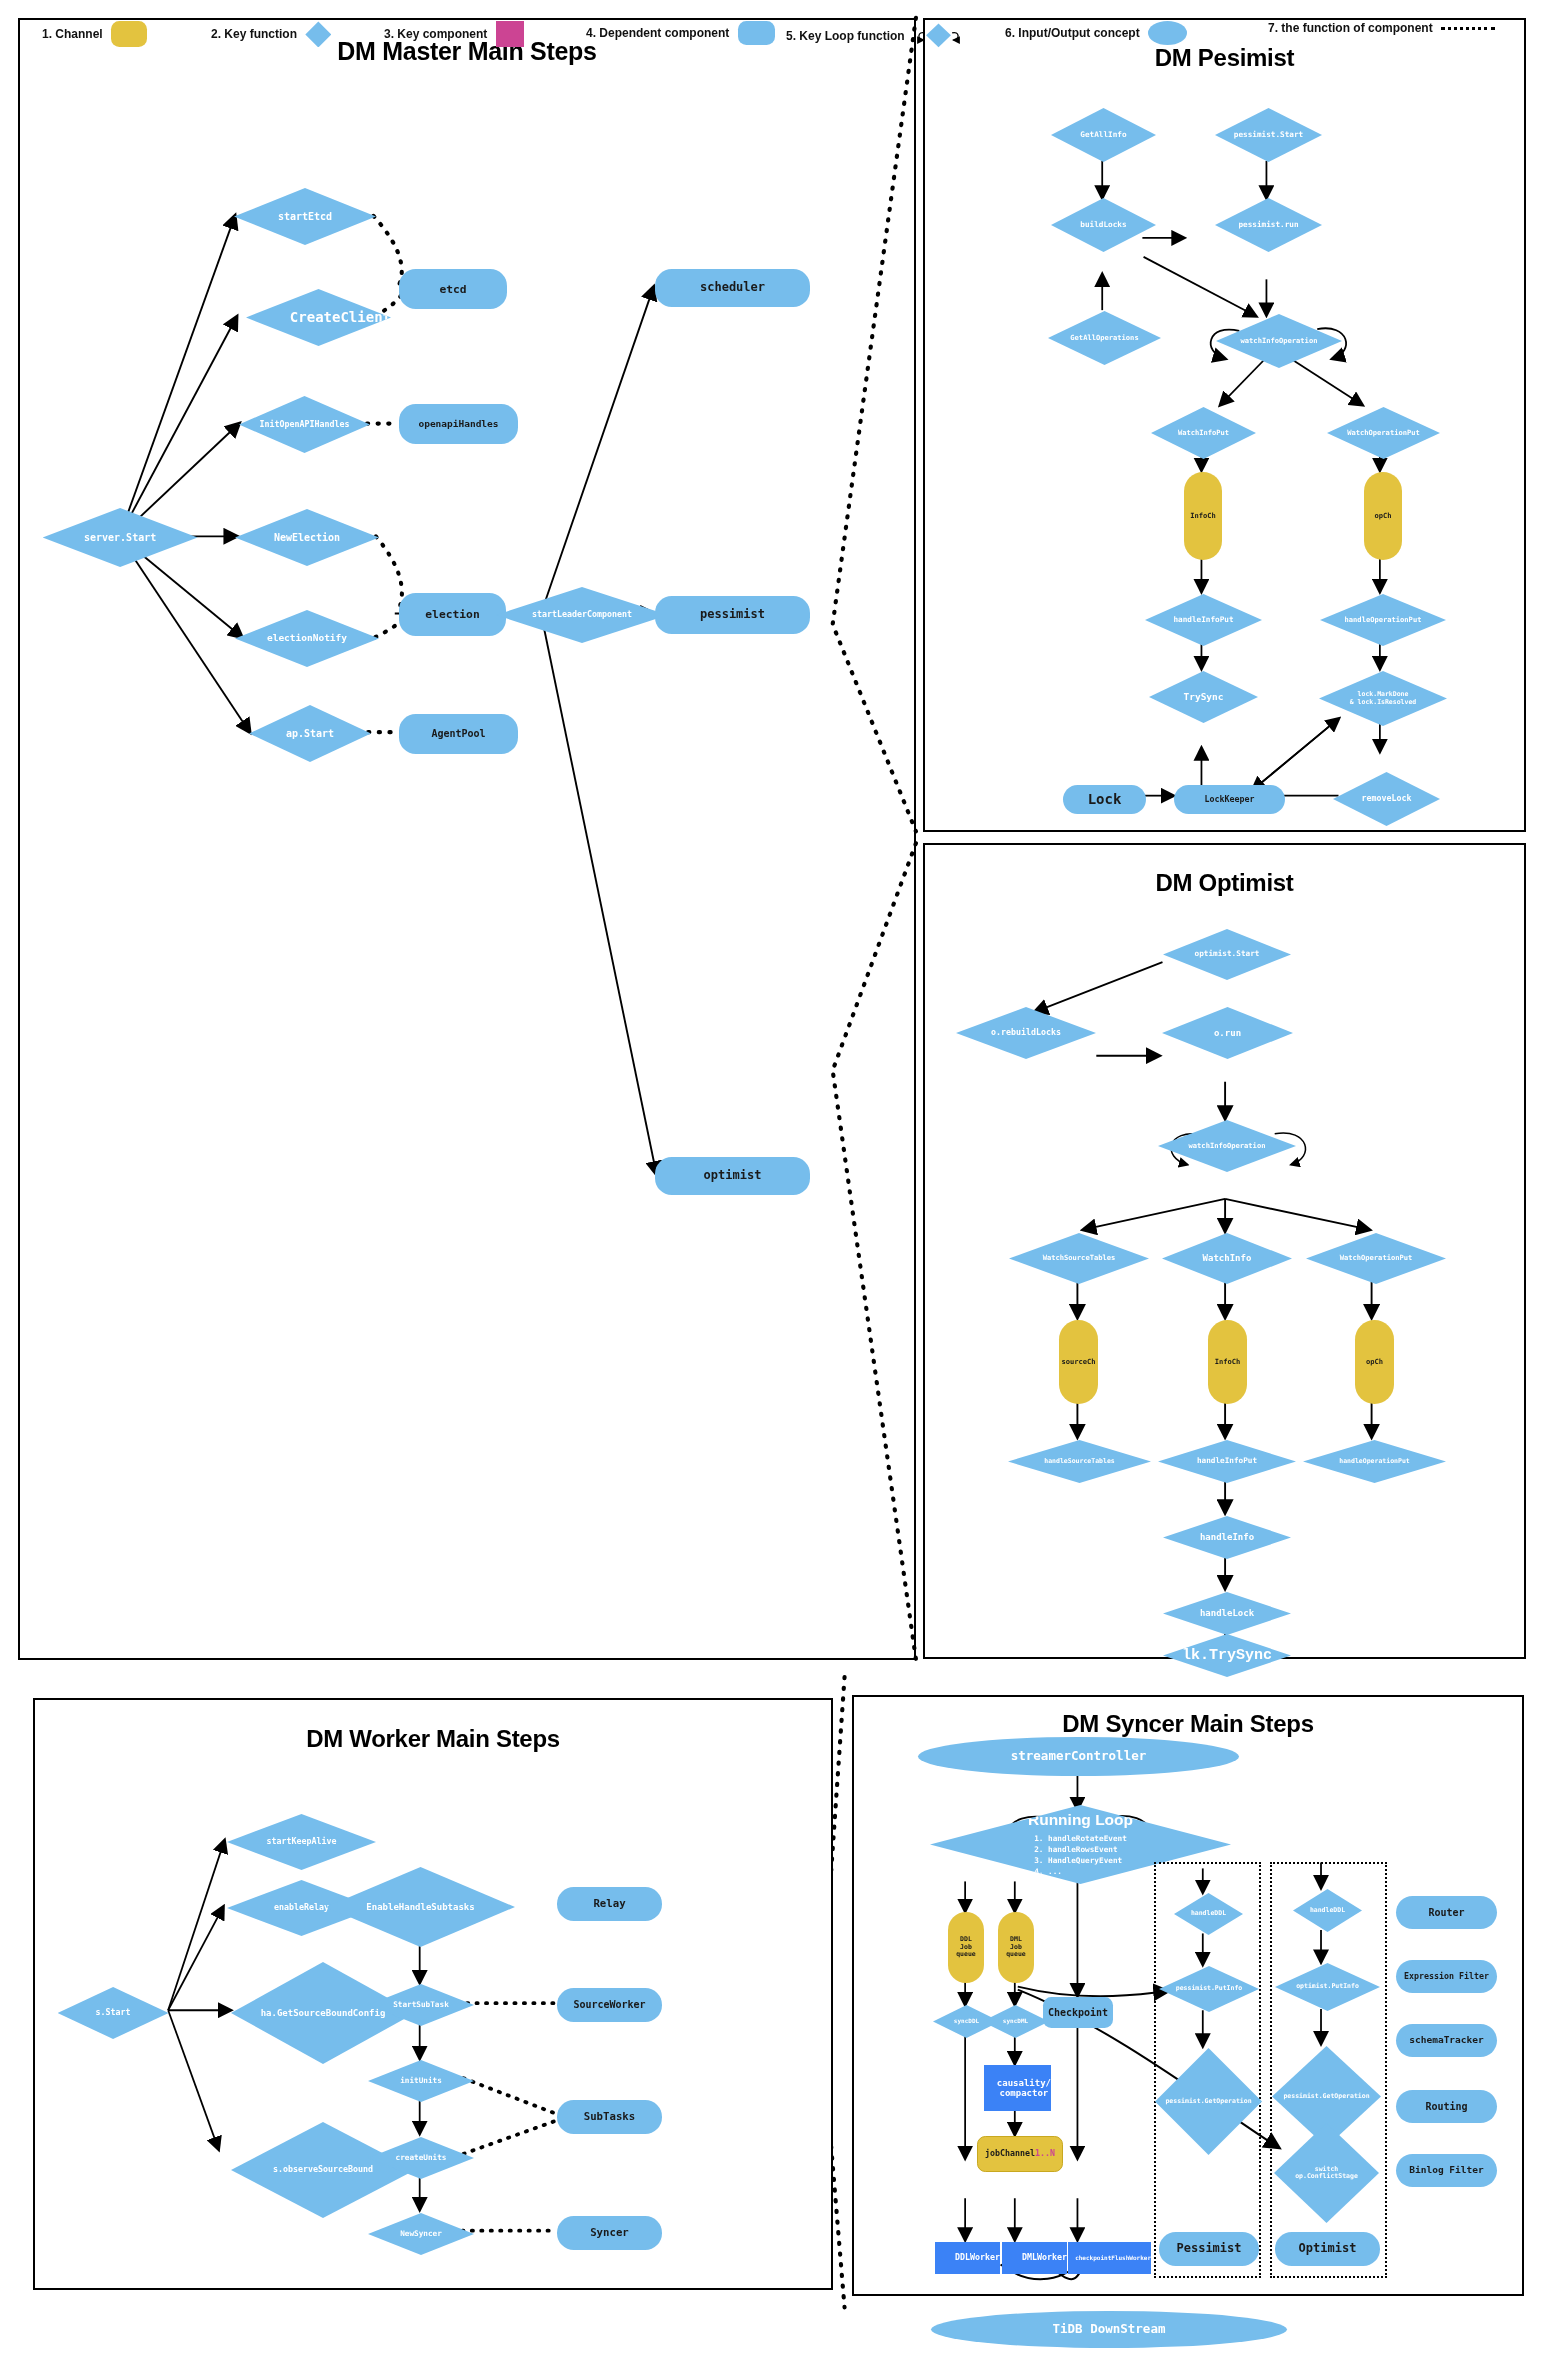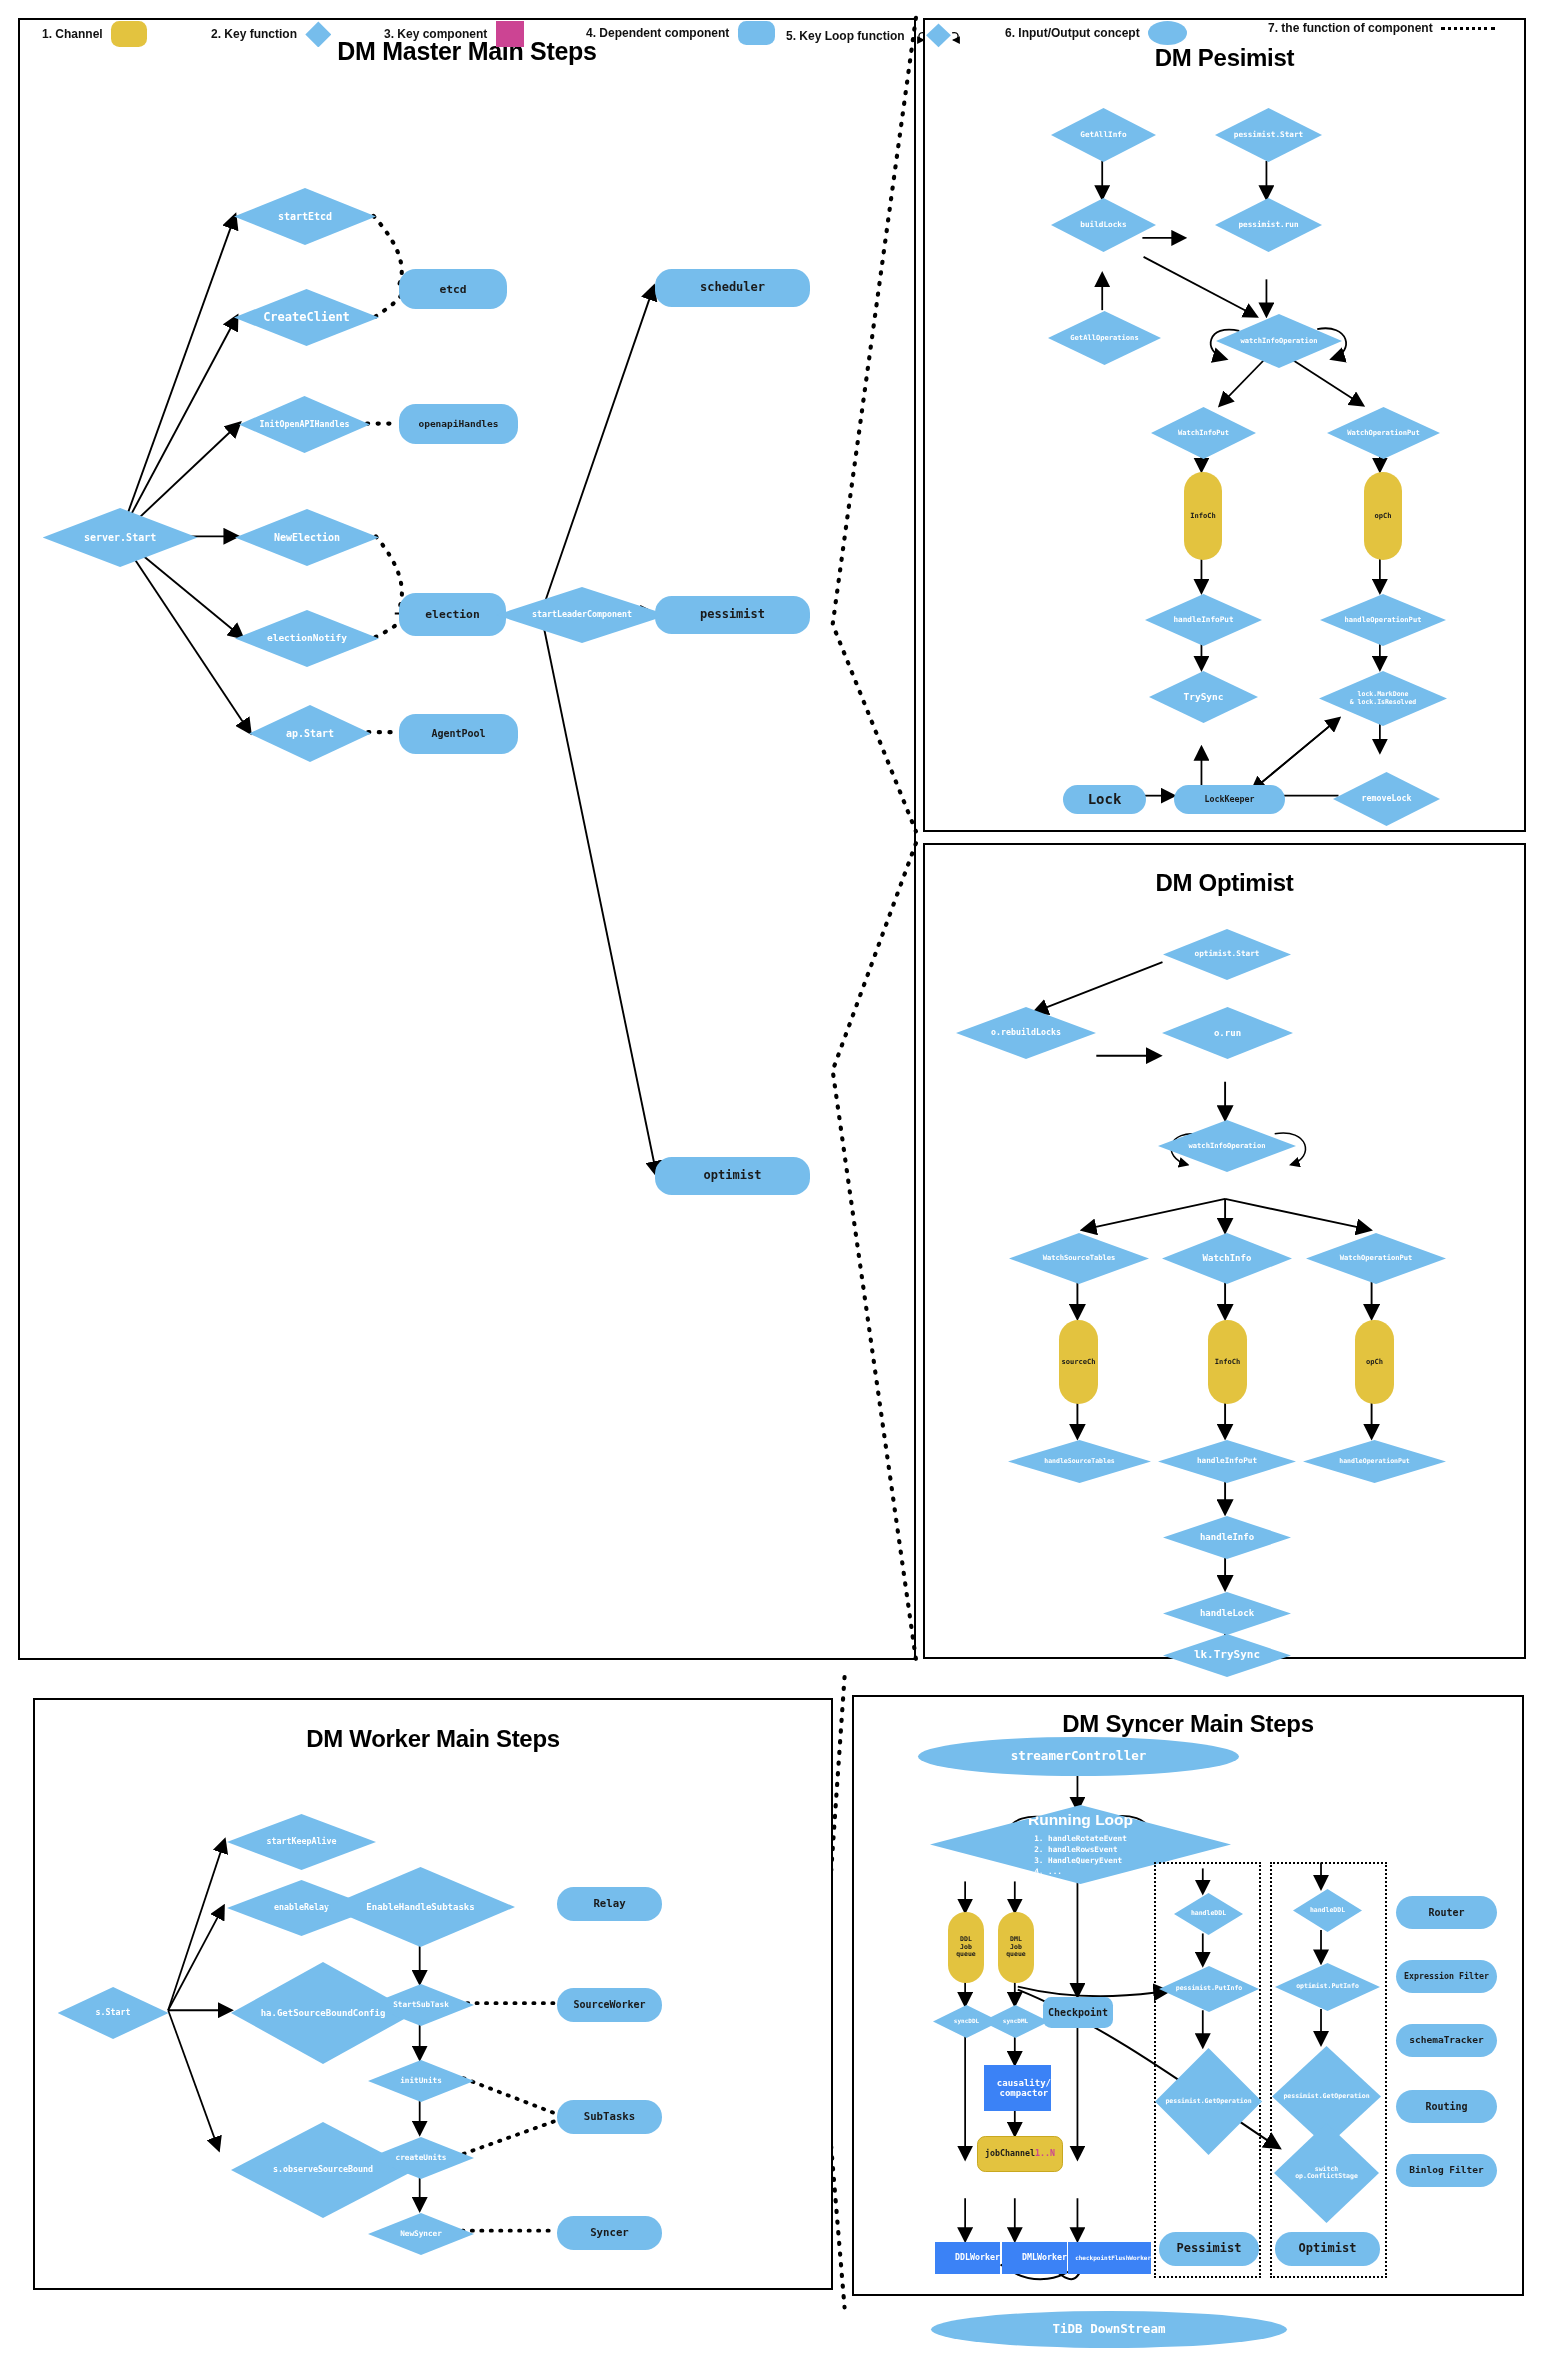--- a/index.html
+++ b/index.html
@@ -103,21 +103,21 @@
   </svg>
 
   <div class="node diamond" style="left:22.6px;top:488px;width:155px;height:59px;font-size:10px;">
        <span>server.Start</span>
     </div>
 
   <div class="node diamond" style="left:214px;top:168px;width:142px;height:57px;font-size:10px;">
        <span>startEtcd</span>
     </div>
 
-  <div class="node diamond" style="left:214px;top:269px;width:145px;height:57px;font-size:12px;">
+  <div class="node diamond" style="left:226px;top:269px;width:145px;height:57px;font-size:14px;justify-content:flex-end;">
        <span>CreateClient</span>
     </div>
 
   <div class="node diamond" style="left:219px;top:376px;width:131px;height:57px;font-size:8.3px;">
        <span>InitOpenAPIHandles</span>
     </div>
 
   <div class="node diamond" style="left:215px;top:489px;width:144px;height:57px;font-size:10px;">
        <span>NewElection</span>
     </div>
@@ -342,21 +342,21 @@
   <div class="node diamond" style="left:378px;top:595px;width:143px;height:43px;font-size:6.5px;">
        <span>handleOperationPut</span>
     </div>
 
   <div class="node diamond" style="left:238px;top:671px;width:128px;height:43px;font-size:9px;">
        <span>handleInfo</span>
     </div>
   <div class="node diamond" style="left:238px;top:747px;width:128px;height:43px;font-size:9px;">
        <span>handleLock</span>
     </div>
-  <div class="node diamond" style="left:238px;top:789px;width:128px;height:43px;font-size:11px;">
+  <div class="node diamond" style="left:238px;top:789px;width:128px;height:43px;font-size:15px;font-family:Liberation Mono, monospace;">
        <span>lk.TrySync</span>
     </div>
   <div class="node diamond" style="left:237px;top:899px;width:131px;height:43px;font-size:6.5px;">
        <span>l.trySyncForOneDDL</span>
     </div>
   <div class="node diamond" style="left:232px;top:975px;width:140px;height:45px;font-size:6.5px;">
        <span>optimism.PutOperation</span>
     </div>
 </div>
 

